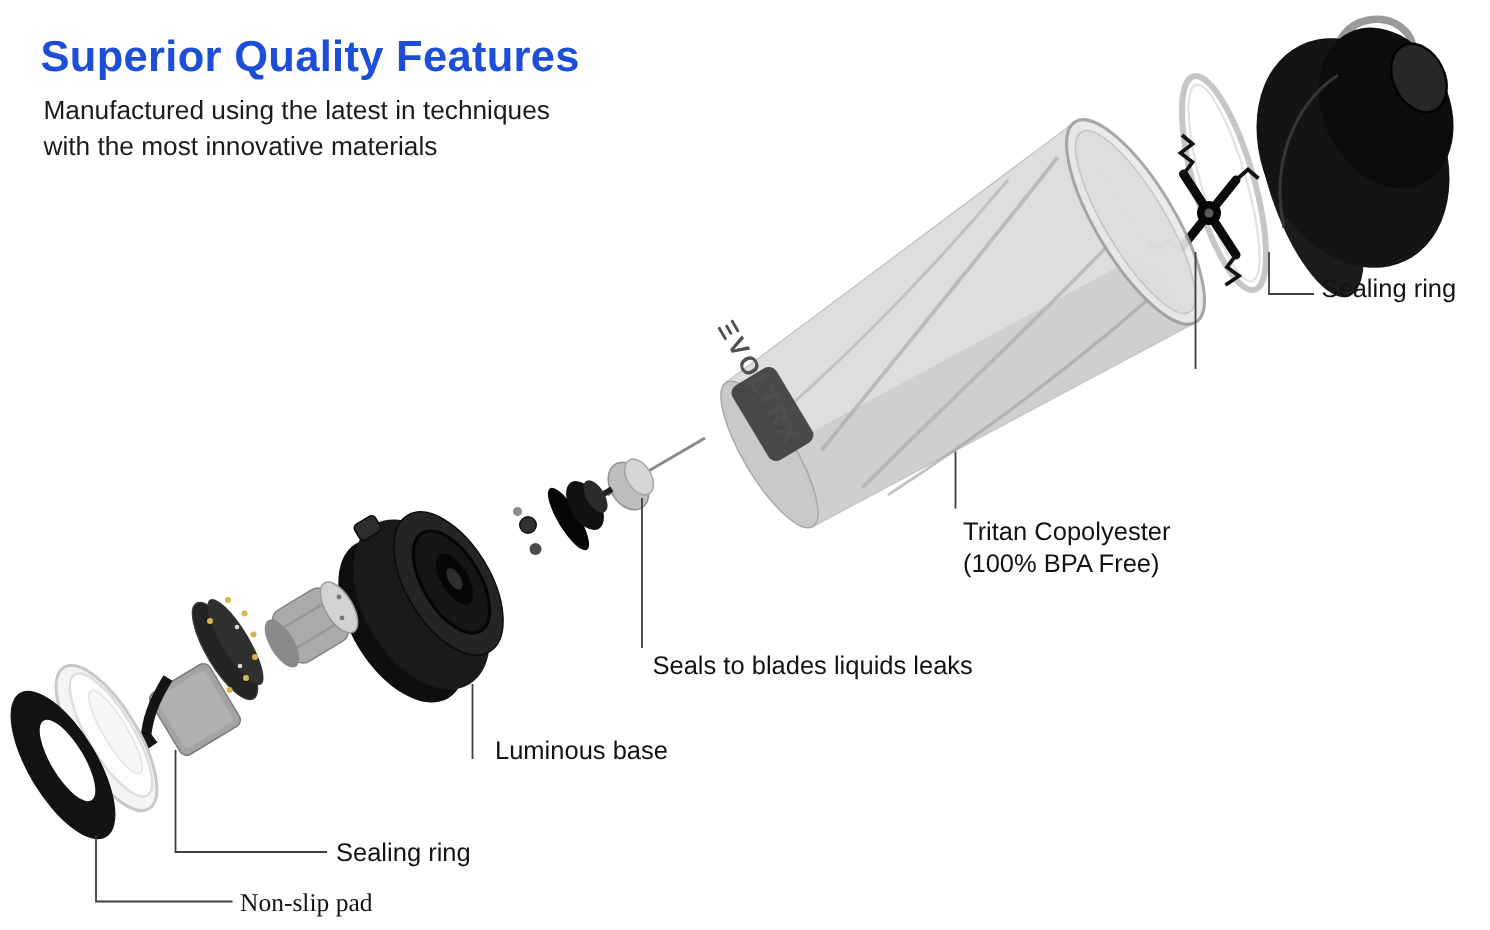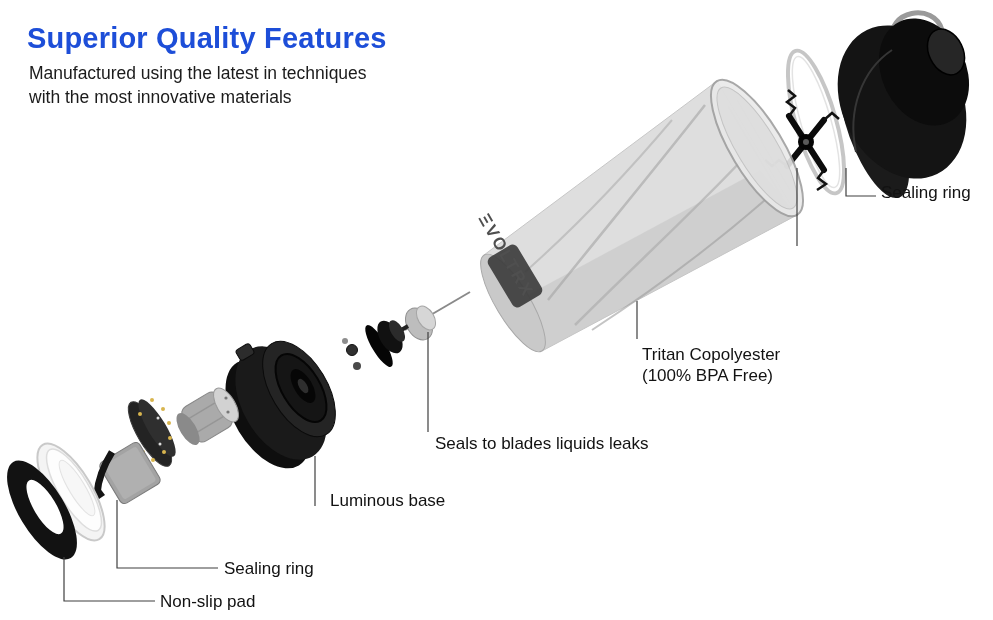--- a/index.html
+++ b/index.html
@@ -160,15 +160,15 @@
 
 
   <div class="callout" style="left:642px; top:344px; width:170px;">Tritan Copolyester (100% BPA Free)</div>
 
   <div class="callout nowrap" style="left:435px; top:433px;">Seals to blades liquids leaks</div>
 
   <div class="callout nowrap" style="left:330px; top:490px;">Luminous base</div>
 
   <div class="callout nowrap" style="left:224px; top:558px;">Sealing ring</div>
 
-  <div class="callout nowrap" style="left:160px; top:591px;">Non-slip pad</div>
+  <div class="callout nowrap" style="left:160px; top:591px;font-family:Liberation Serif, serif;">Non-slip pad</div>
 
 </div>
 
 </body></html>

